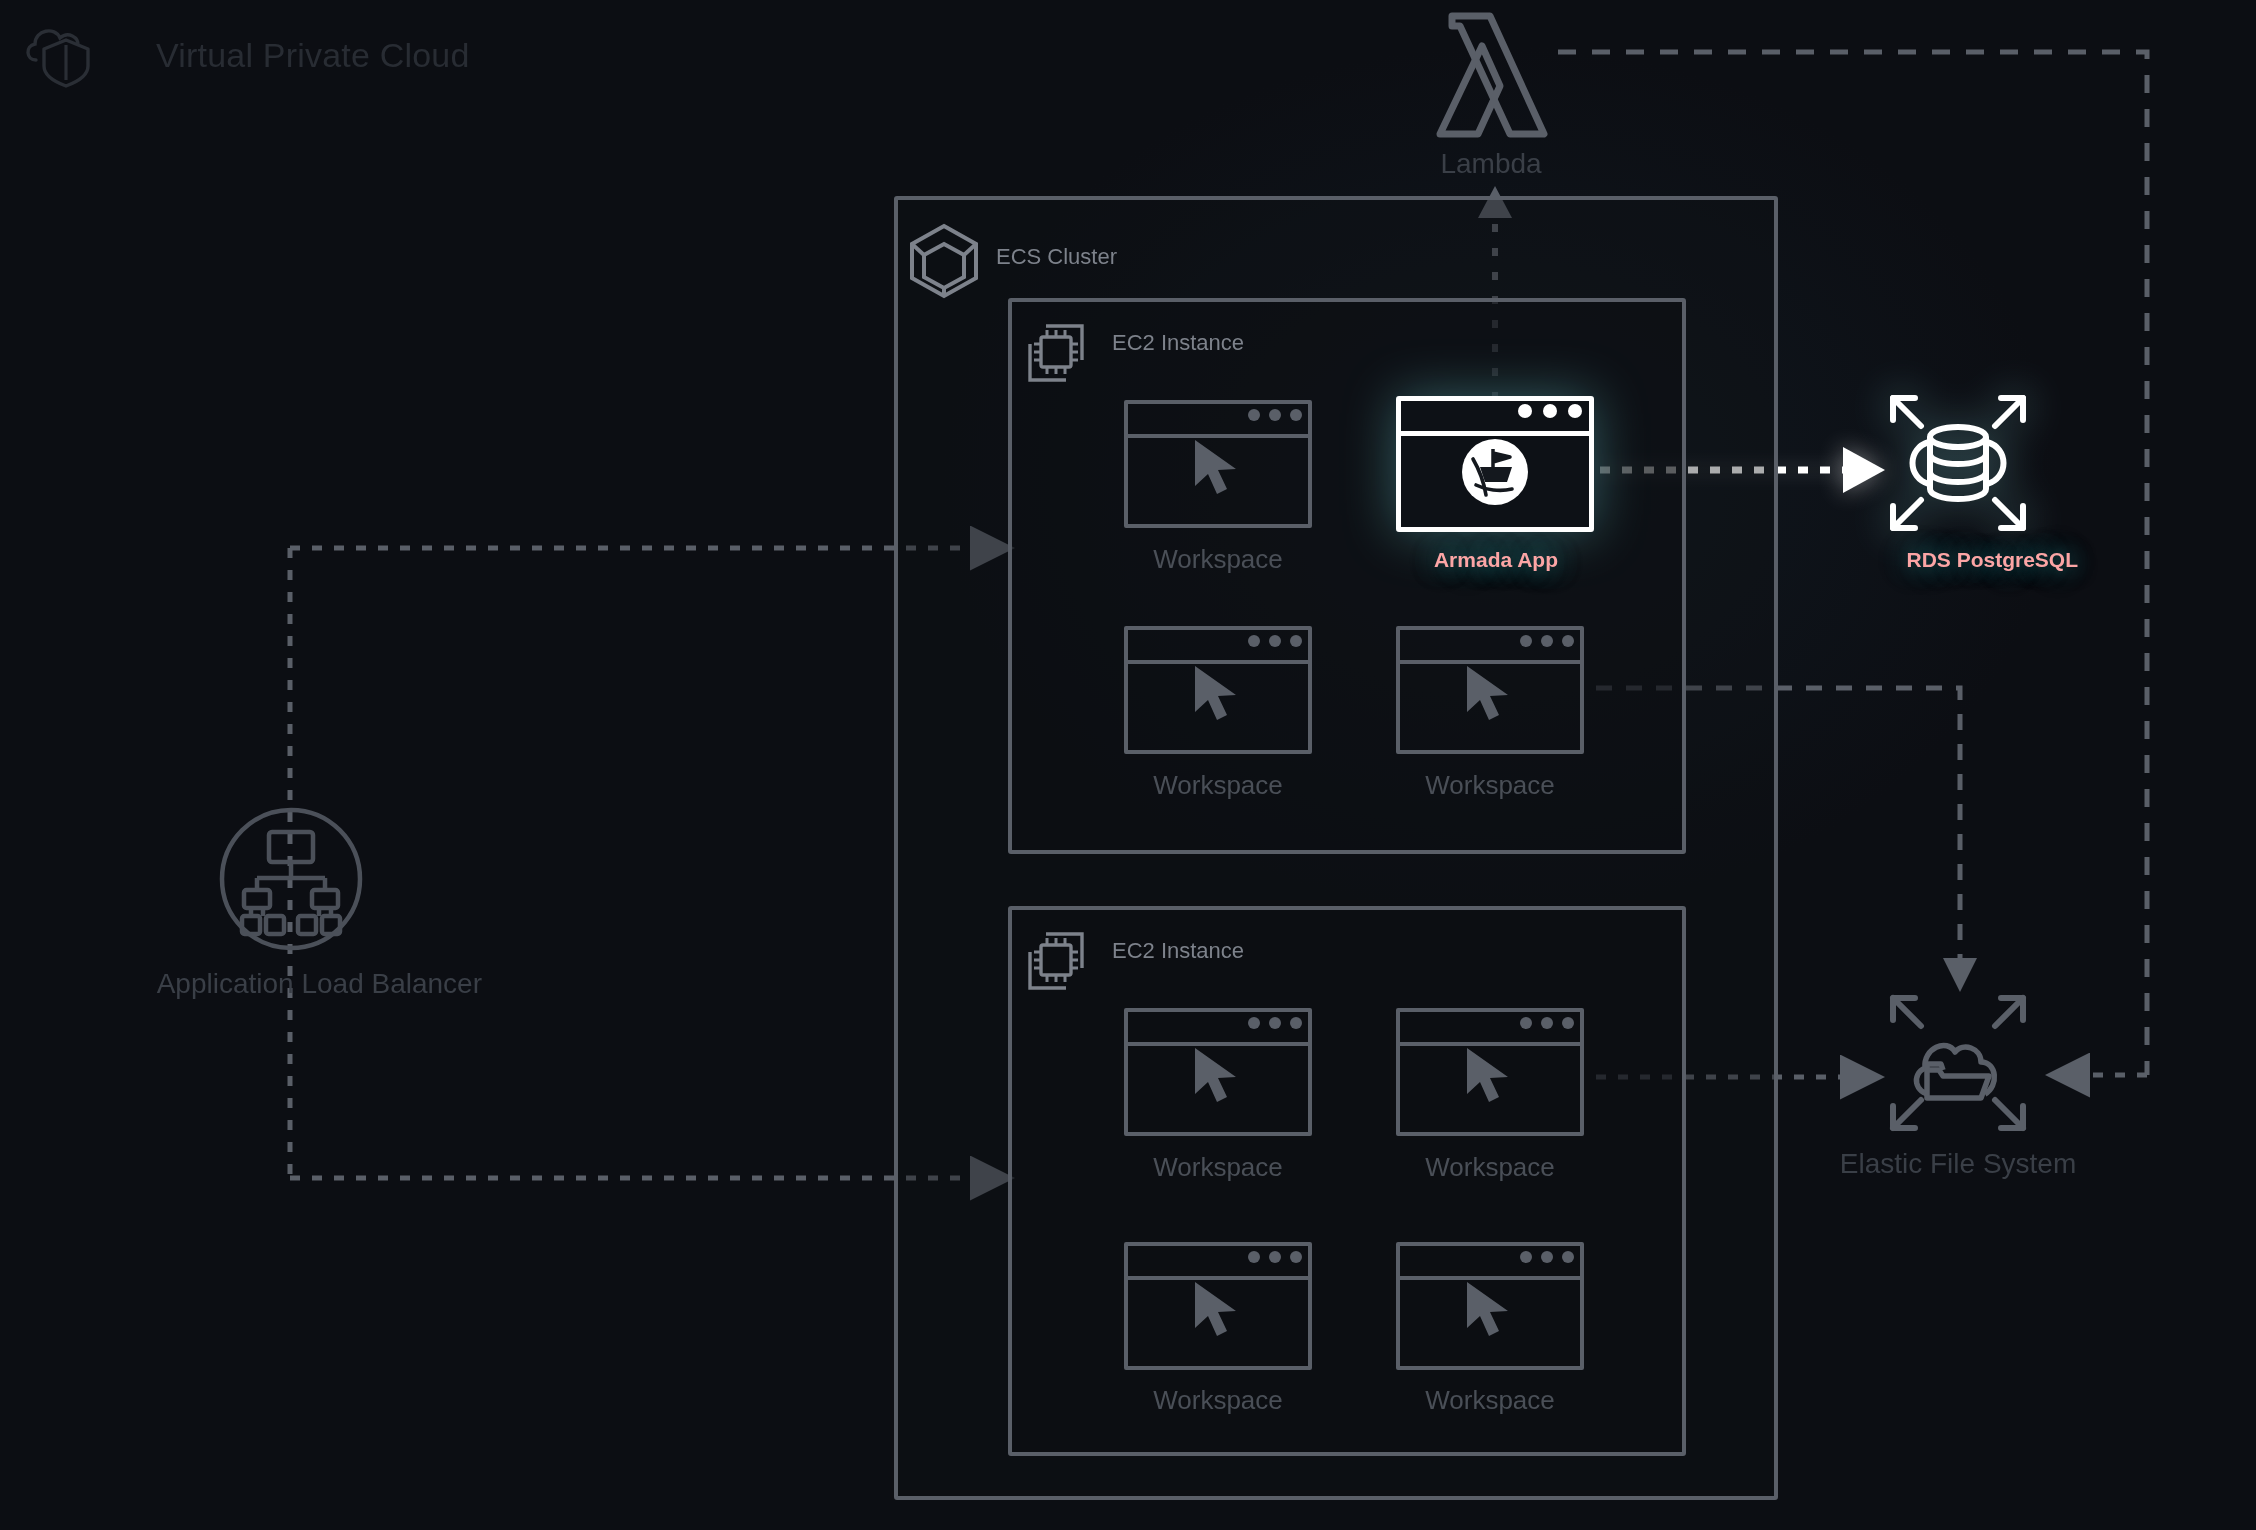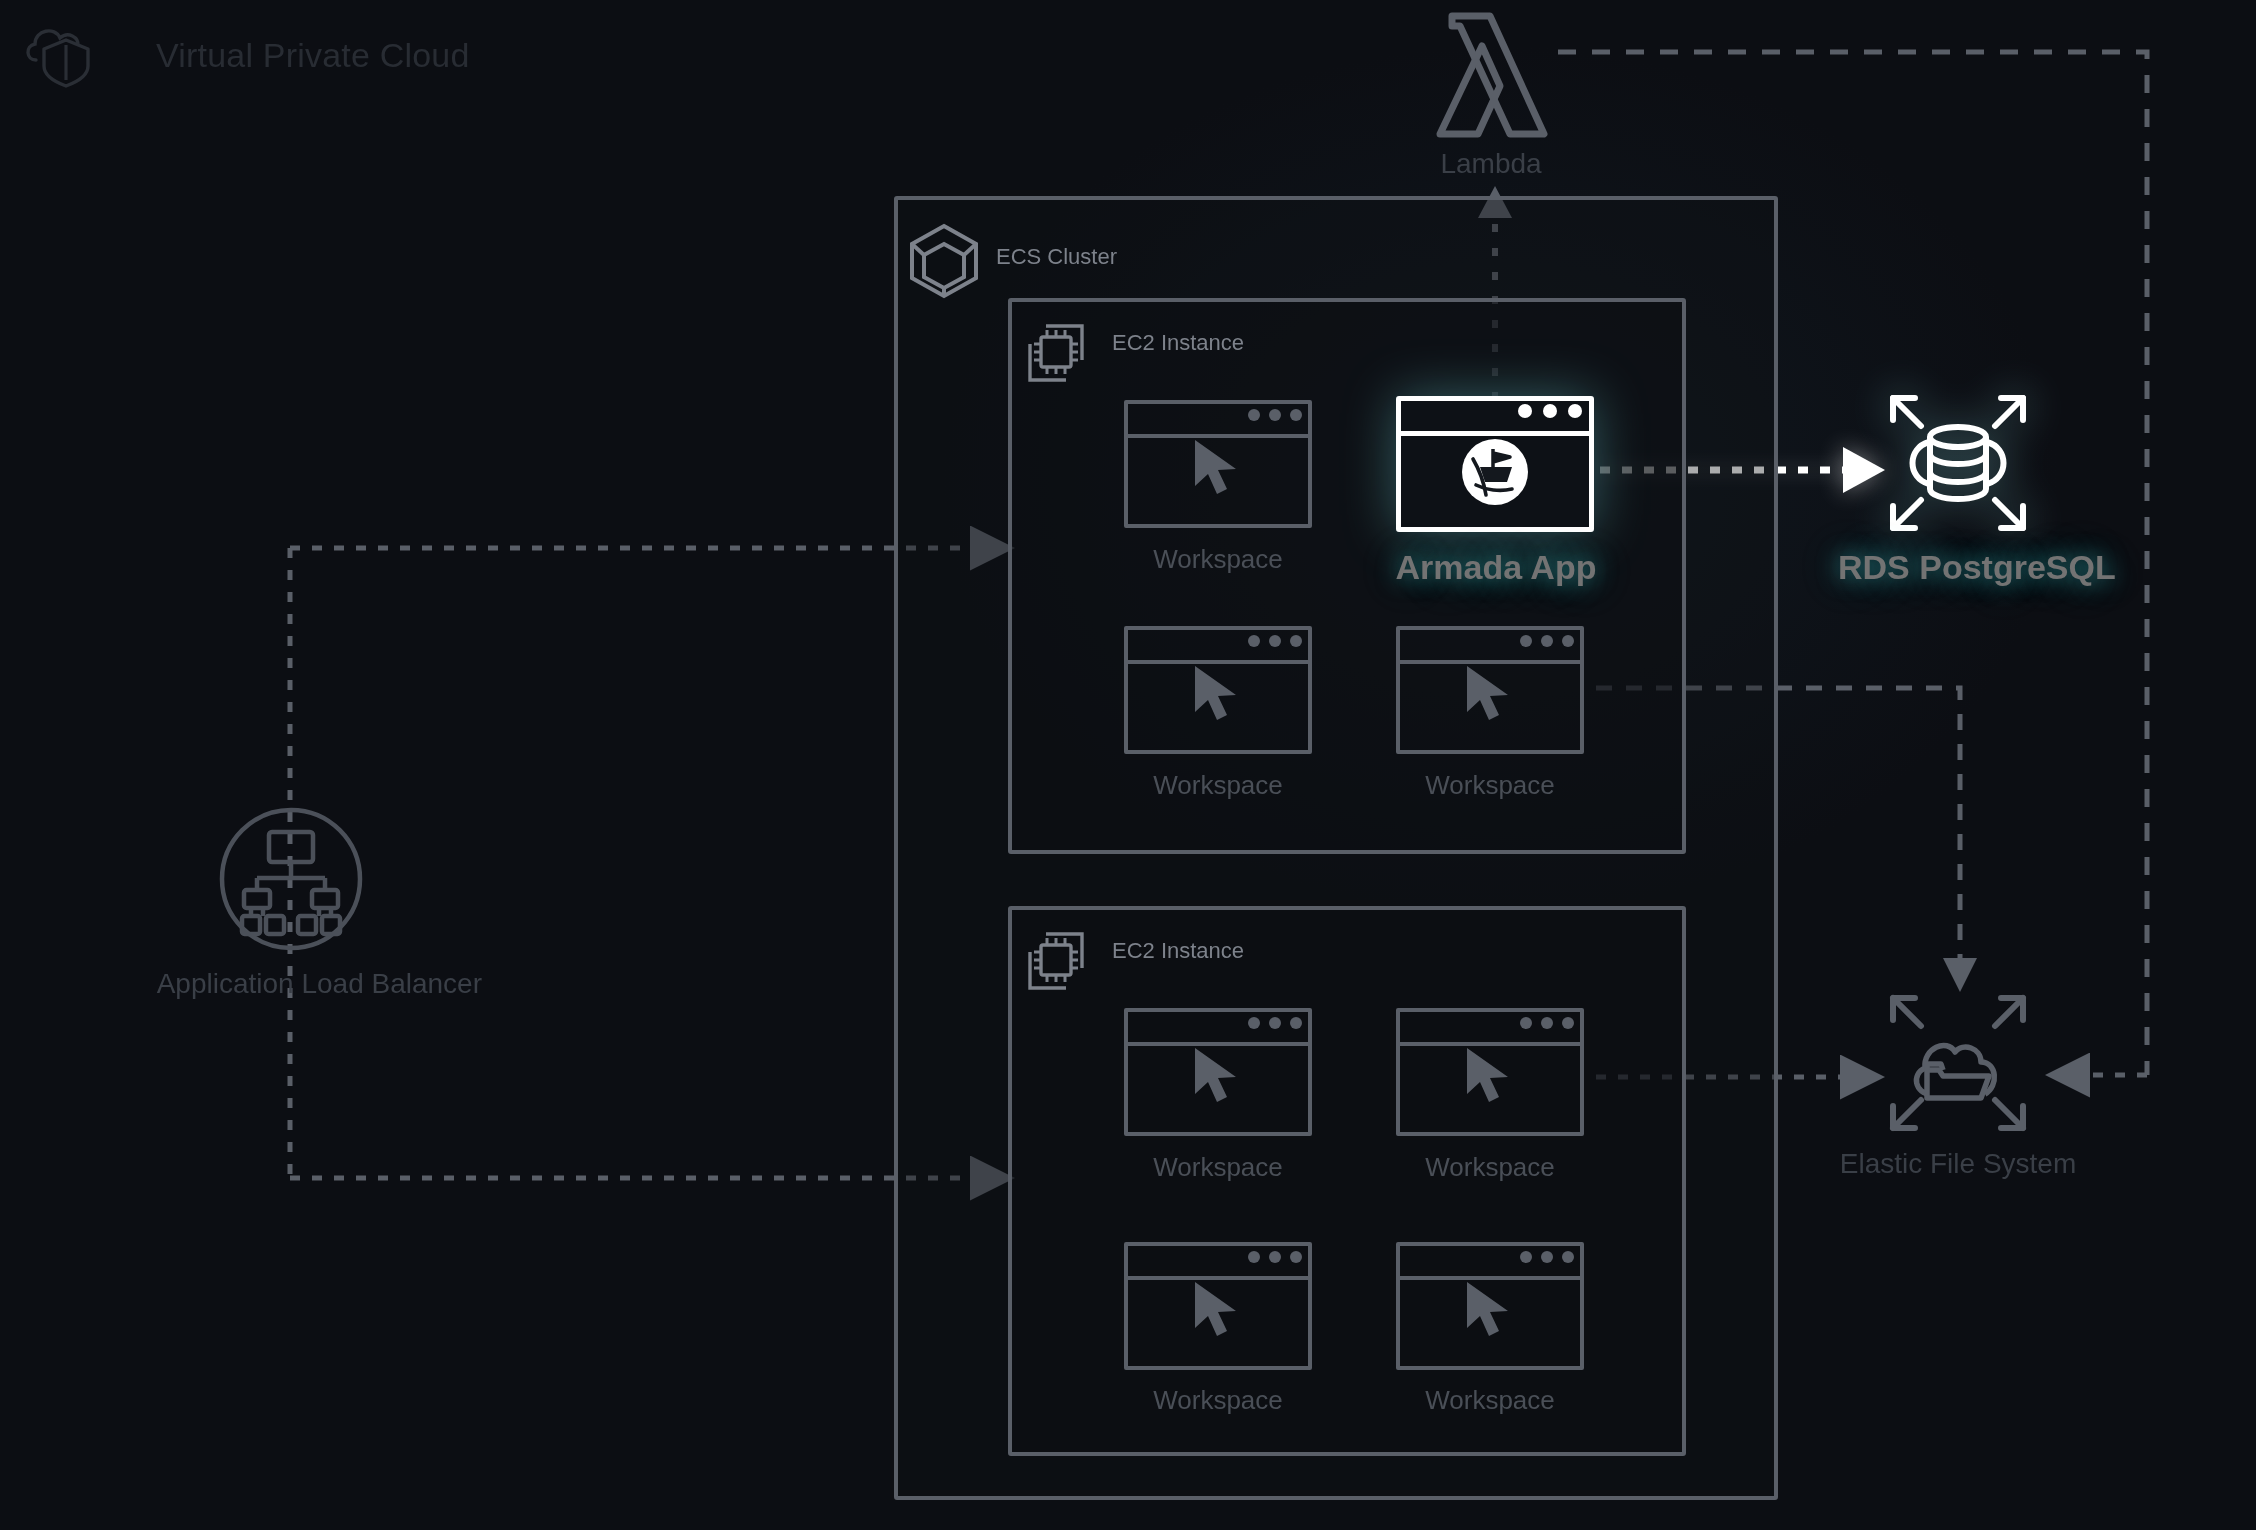--- a/index.html
+++ b/index.html
@@ -13,21 +13,21 @@
   .stage{position:absolute;inset:0;}
   .abs{position:absolute;}
   svg{overflow:visible;}
   .lbl{position:absolute;white-space:nowrap;}
 
   
   .vpc-title{font-size:34px;color:#282c33;letter-spacing:.2px;}
   .group-title{font-size:22px;color:#7d828b;}
   .node-dim{font-size:28px;color:#3a3f47;}
   .ws-label{font-size:26px;color:#4a4f57;}
-  .accent{font-size:34px;font-weight:bold;color:#737373;
+  .accent{font-size:21px;font-weight:bold;color:#fca5a5;
           text-shadow:0 0 22px rgba(63,227,232,.55),0 0 46px rgba(63,227,232,.25);}
 
   
   .panel{position:absolute;border:4px solid #5a5f68;border-radius:3px;background:rgba(13,16,21,.35);}
   .panel-inner{position:absolute;border:4px solid #5a5f68;border-radius:3px;background:rgba(11,13,18,.5);}
 
   
   .ws{position:absolute;width:188px;height:128px;}
   .ws .frame{position:absolute;inset:0;border:4px solid #5a5f68;border-radius:2px;}
   .ws .bar{position:absolute;left:4px;right:4px;top:4px;height:30px;border-bottom:4px solid #5a5f68;}

